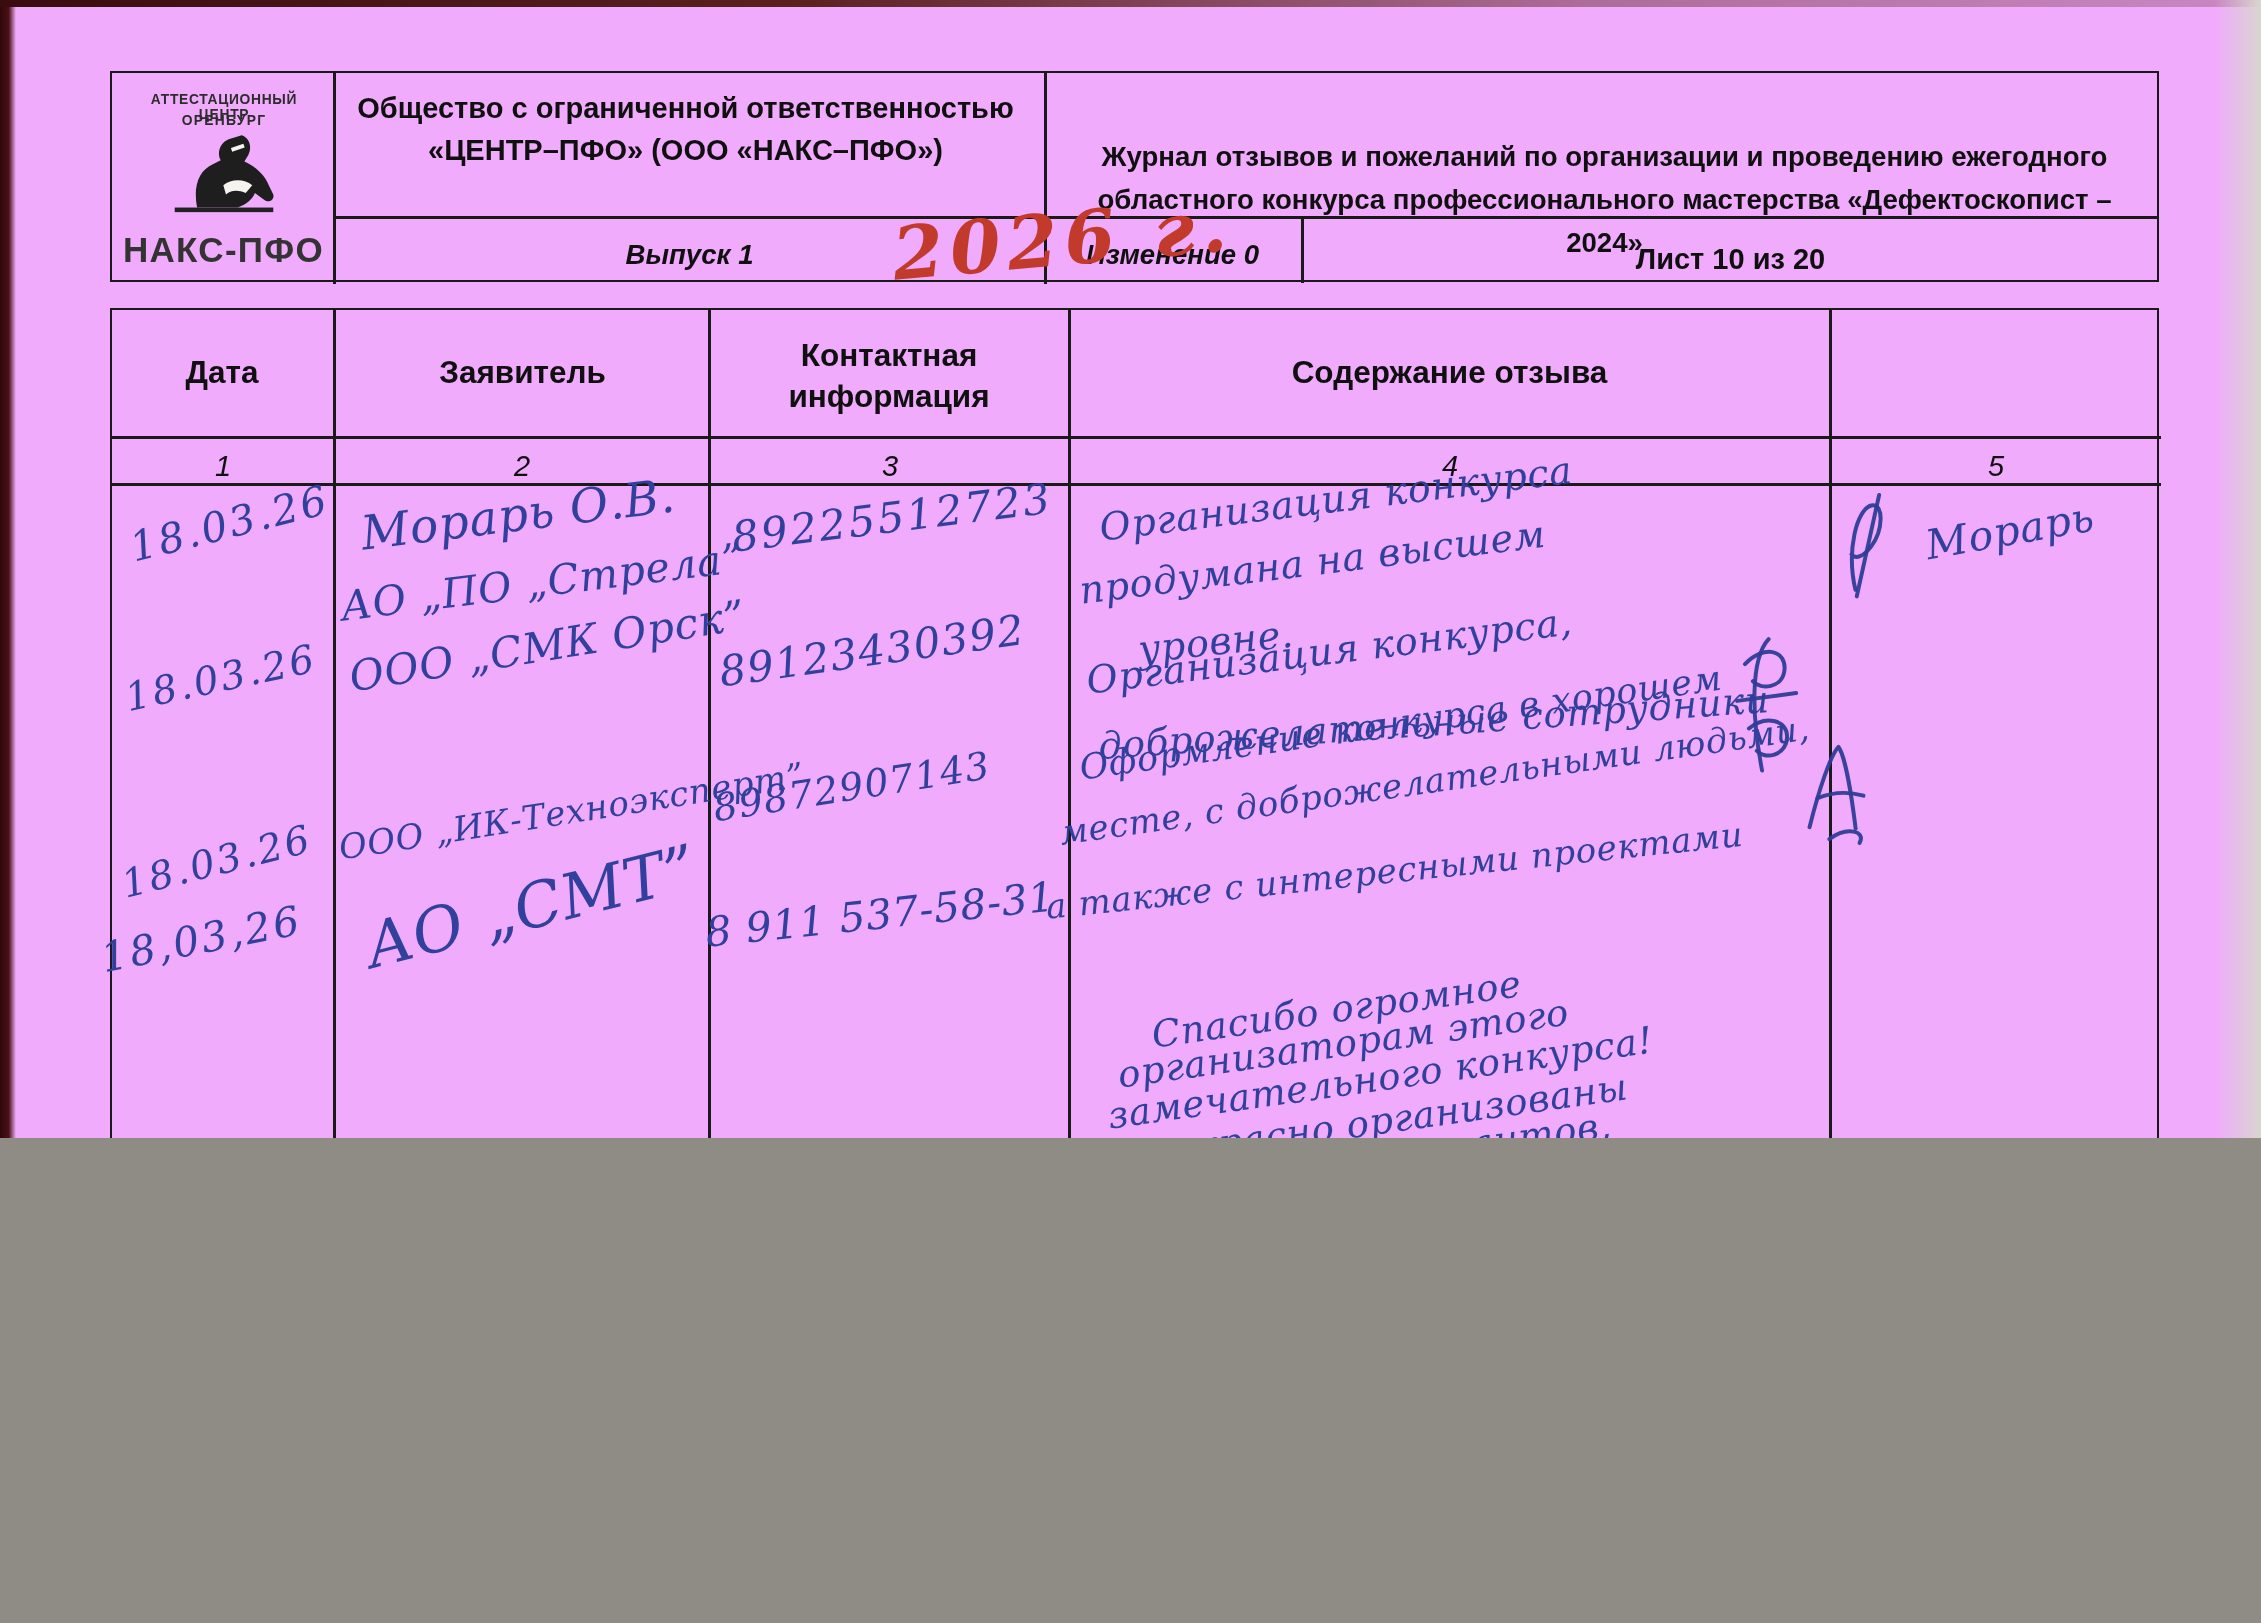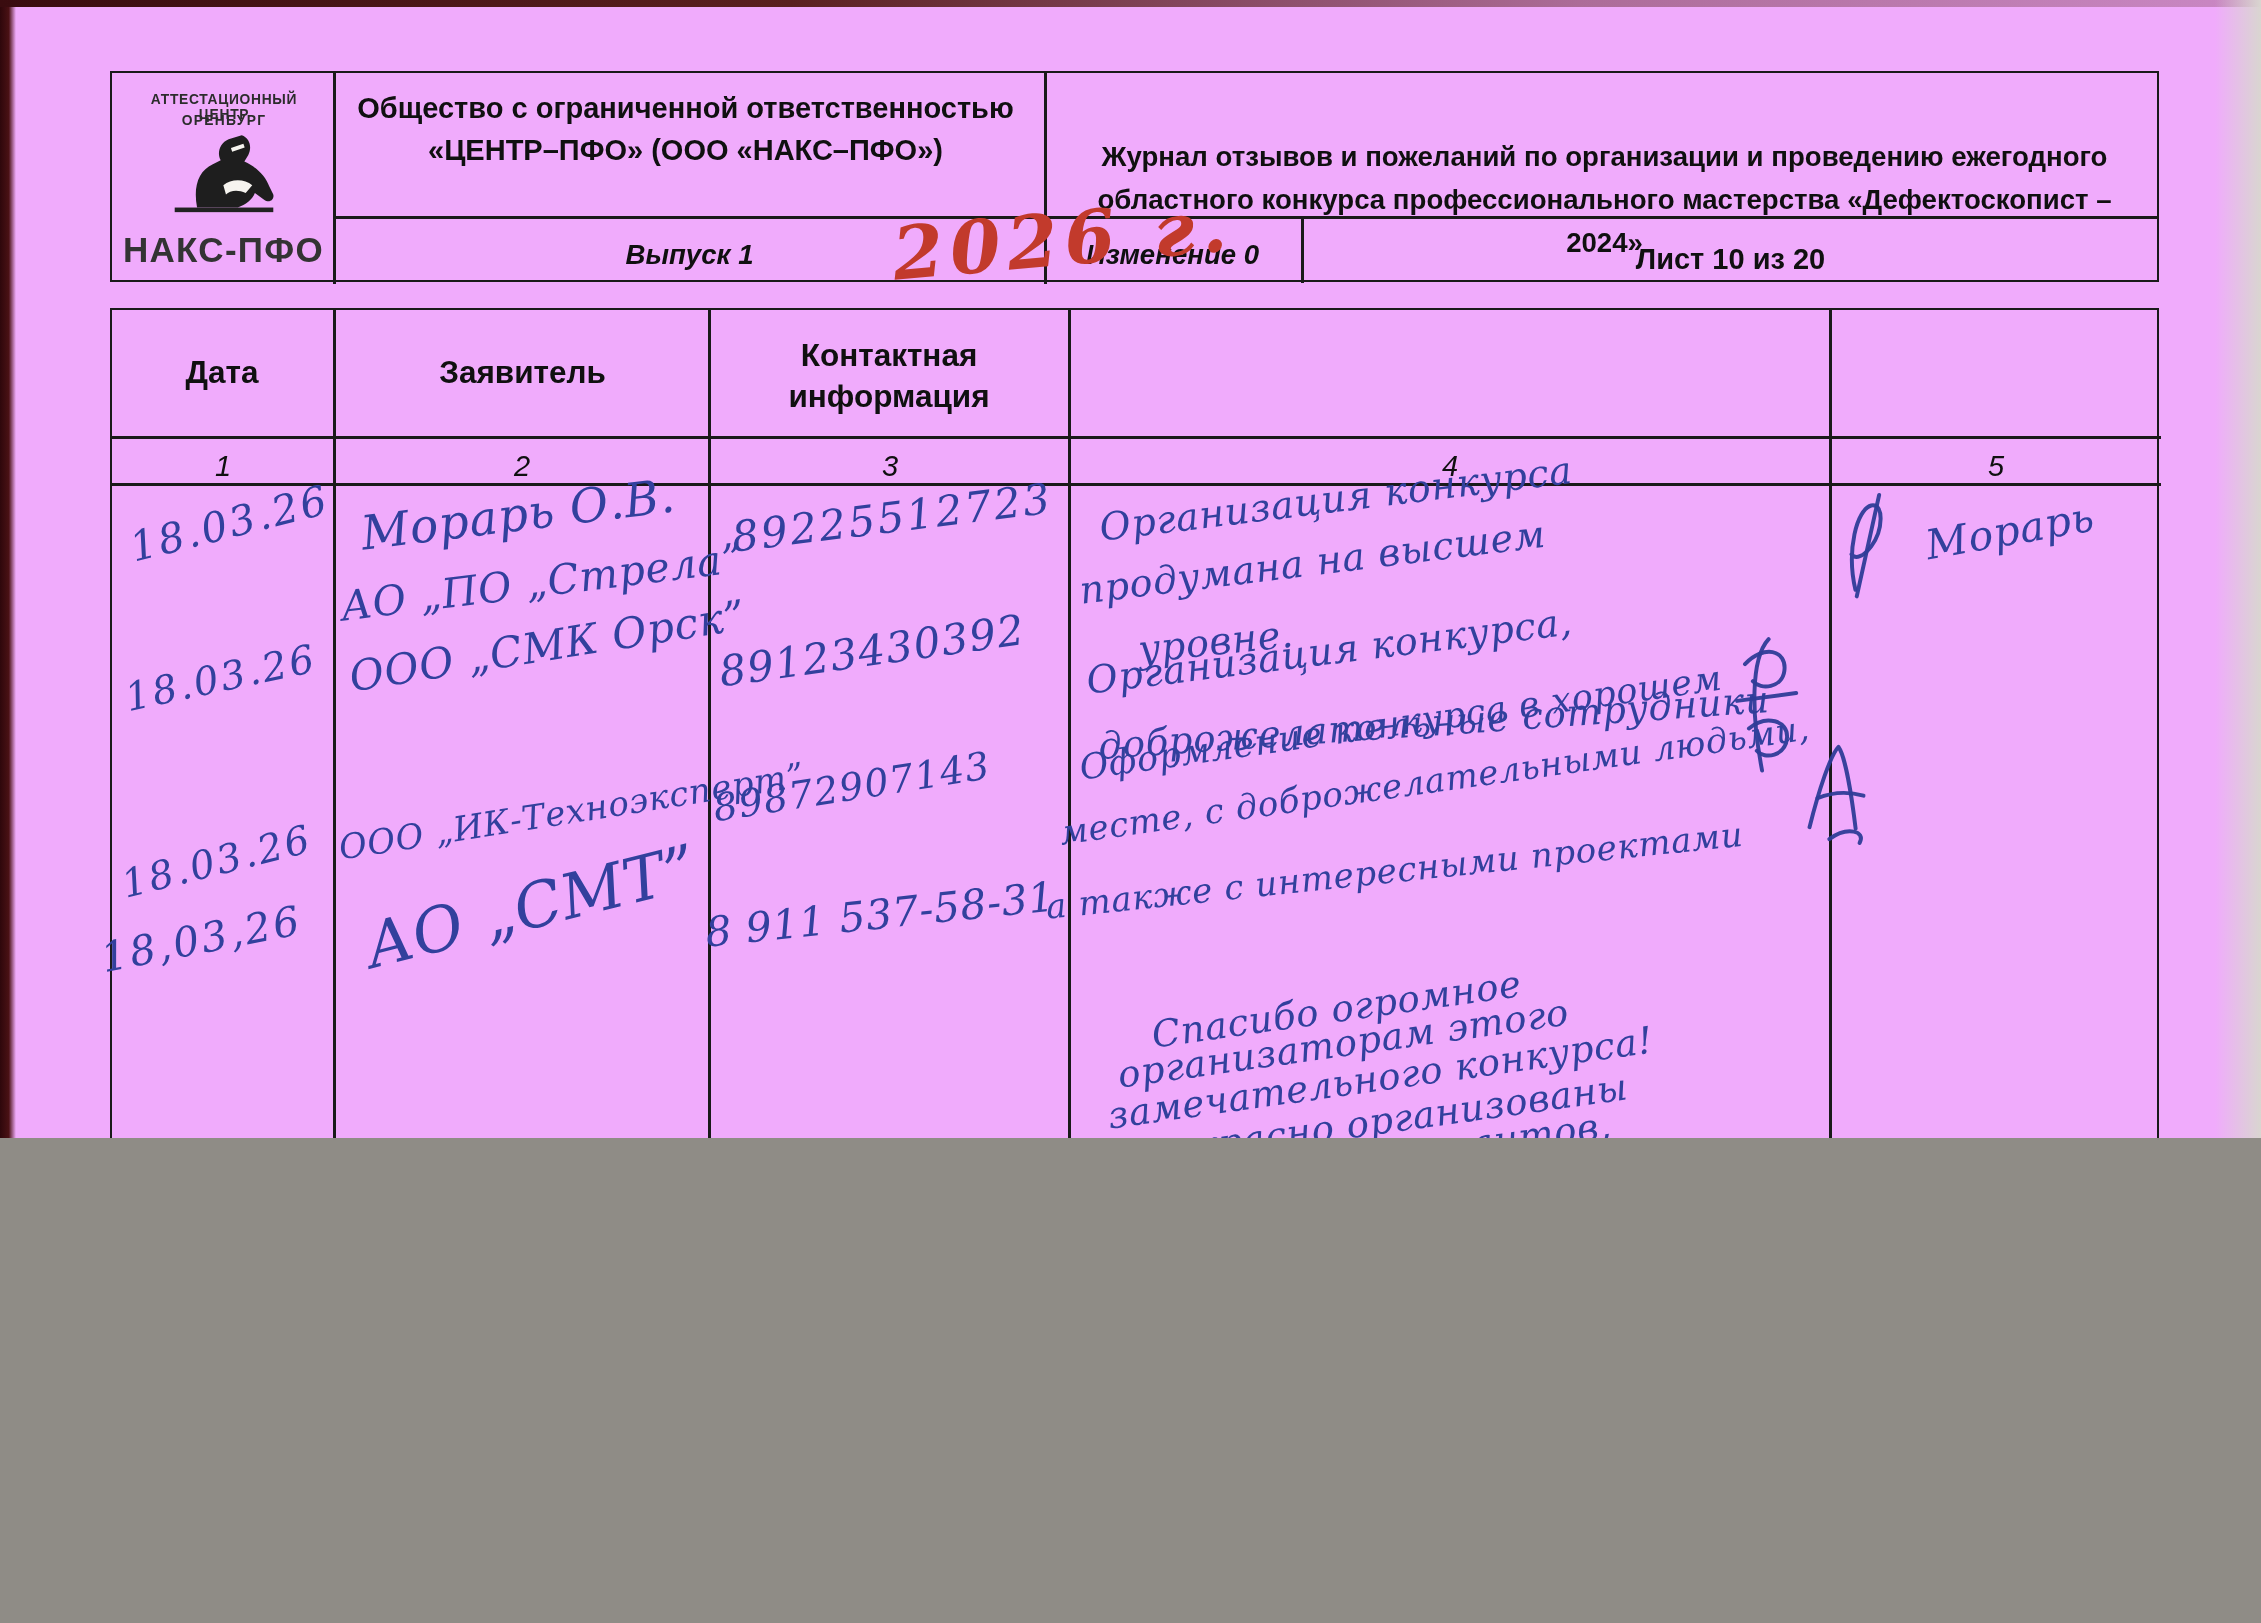--- a/index.html
+++ b/index.html
@@ -69,20 +69,21 @@
   <div class="hline" style="left:110px;top:436px;width:2051px;"></div>
   <div class="hline" style="left:110px;top:483px;width:2051px;"></div>
   <div class="vline" style="left:333px;top:308px;height:1261px;"></div>
   <div class="vline" style="left:708px;top:308px;height:1261px;"></div>
   <div class="vline" style="left:1068px;top:308px;height:1261px;"></div>
   <div class="vline" style="left:1829px;top:308px;height:1261px;"></div>
 
   <div class="pt b center" style="left:112px;top:354px;width:220px;font-size:31.5px;">Дата</div>
   <div class="pt b center" style="left:337px;top:354px;width:371px;font-size:31.5px;">Заявитель</div>
   <div class="pt b center" style="left:748px;top:335px;width:282px;font-size:31.5px;line-height:1.3;">Контактная информация</div>
+  <div class="pt b center" style="left:1071px;top:354px;width:757px;font-size:31.5px;">Содержание отзыва</div>
 
   <div class="pt i center" style="left:190px;top:450px;width:66px;font-size:29px;">1</div>
   <div class="pt i center" style="left:489px;top:450px;width:66px;font-size:29px;">2</div>
   <div class="pt i center" style="left:857px;top:450px;width:66px;font-size:29px;">3</div>
   <div class="pt i center" style="left:1417px;top:450px;width:66px;font-size:29px;">4</div>
   <div class="pt i center" style="left:1963px;top:450px;width:66px;font-size:29px;">5</div>
 
   <div class="hw" style="left:125px;top:525px;font-size:41px;transform:rotate(-14deg);letter-spacing:2.6px;">18.03.26</div>
   <div class="hw" style="left:358px;top:506px;font-size:47px;transform:rotate(-7deg);">Морарь О.В.</div>
   <div class="hw" style="left:338px;top:583px;font-size:41px;transform:rotate(-7deg);">АО „ПО „Стрела”</div>

